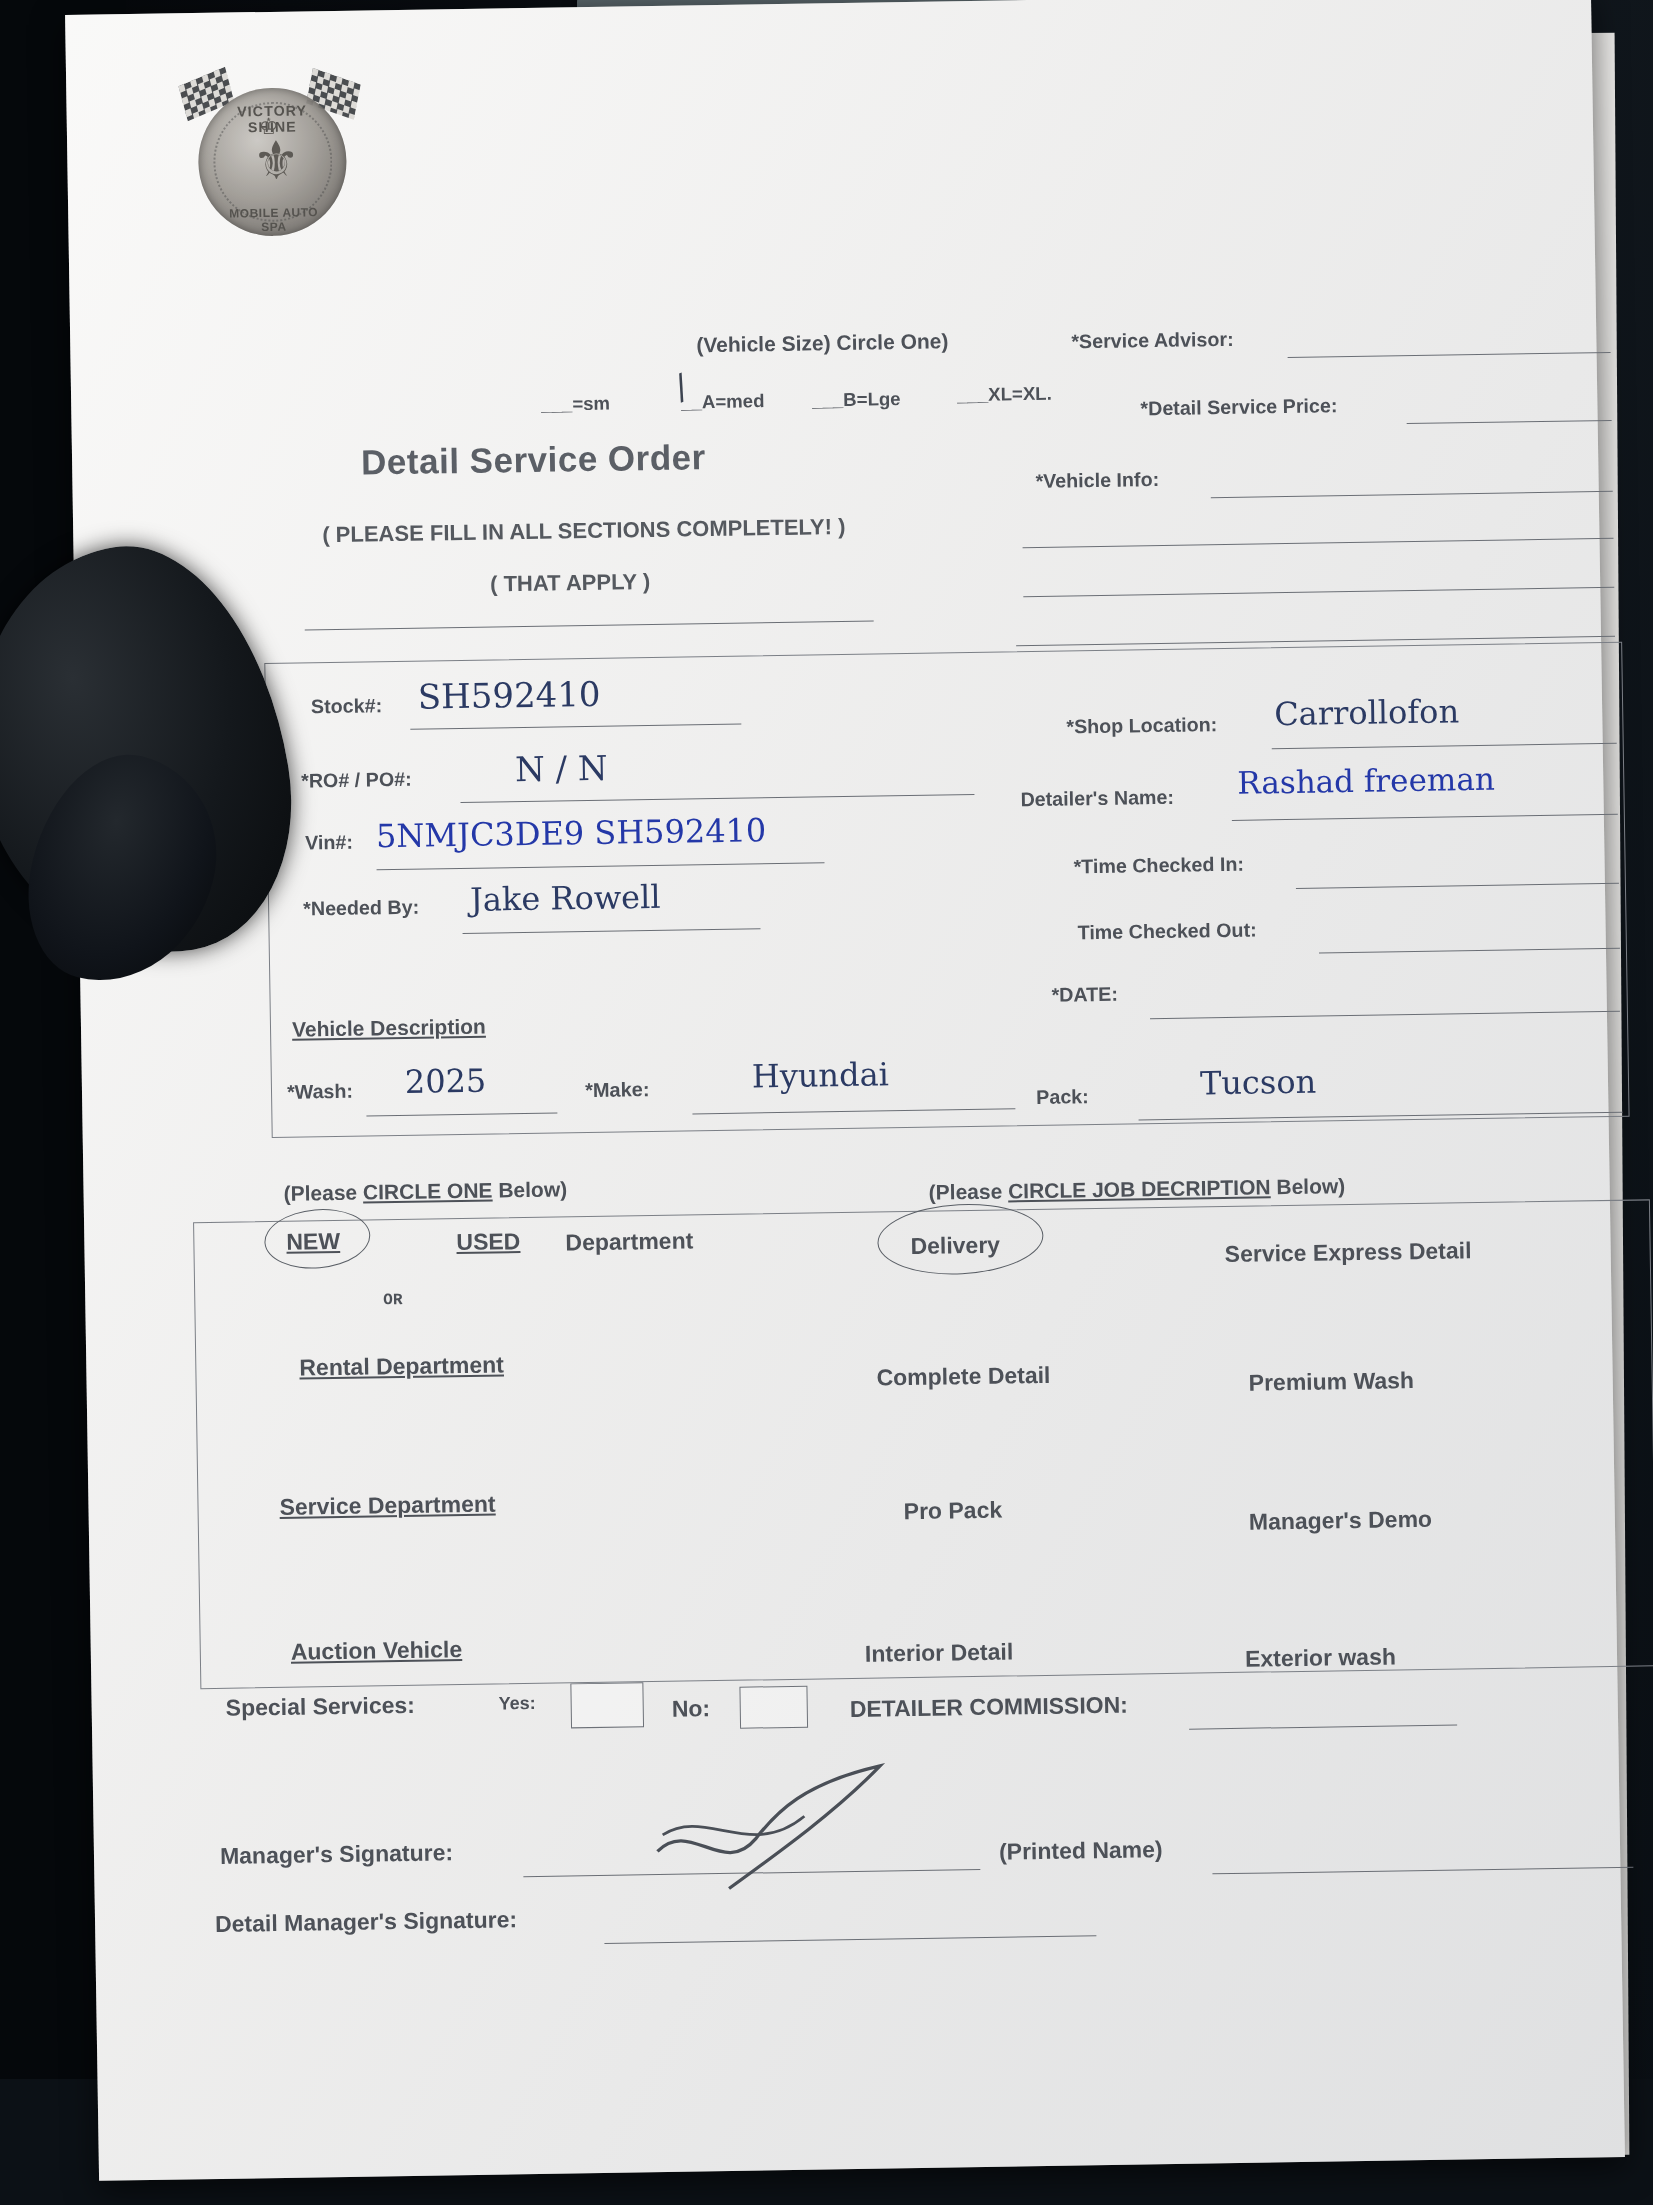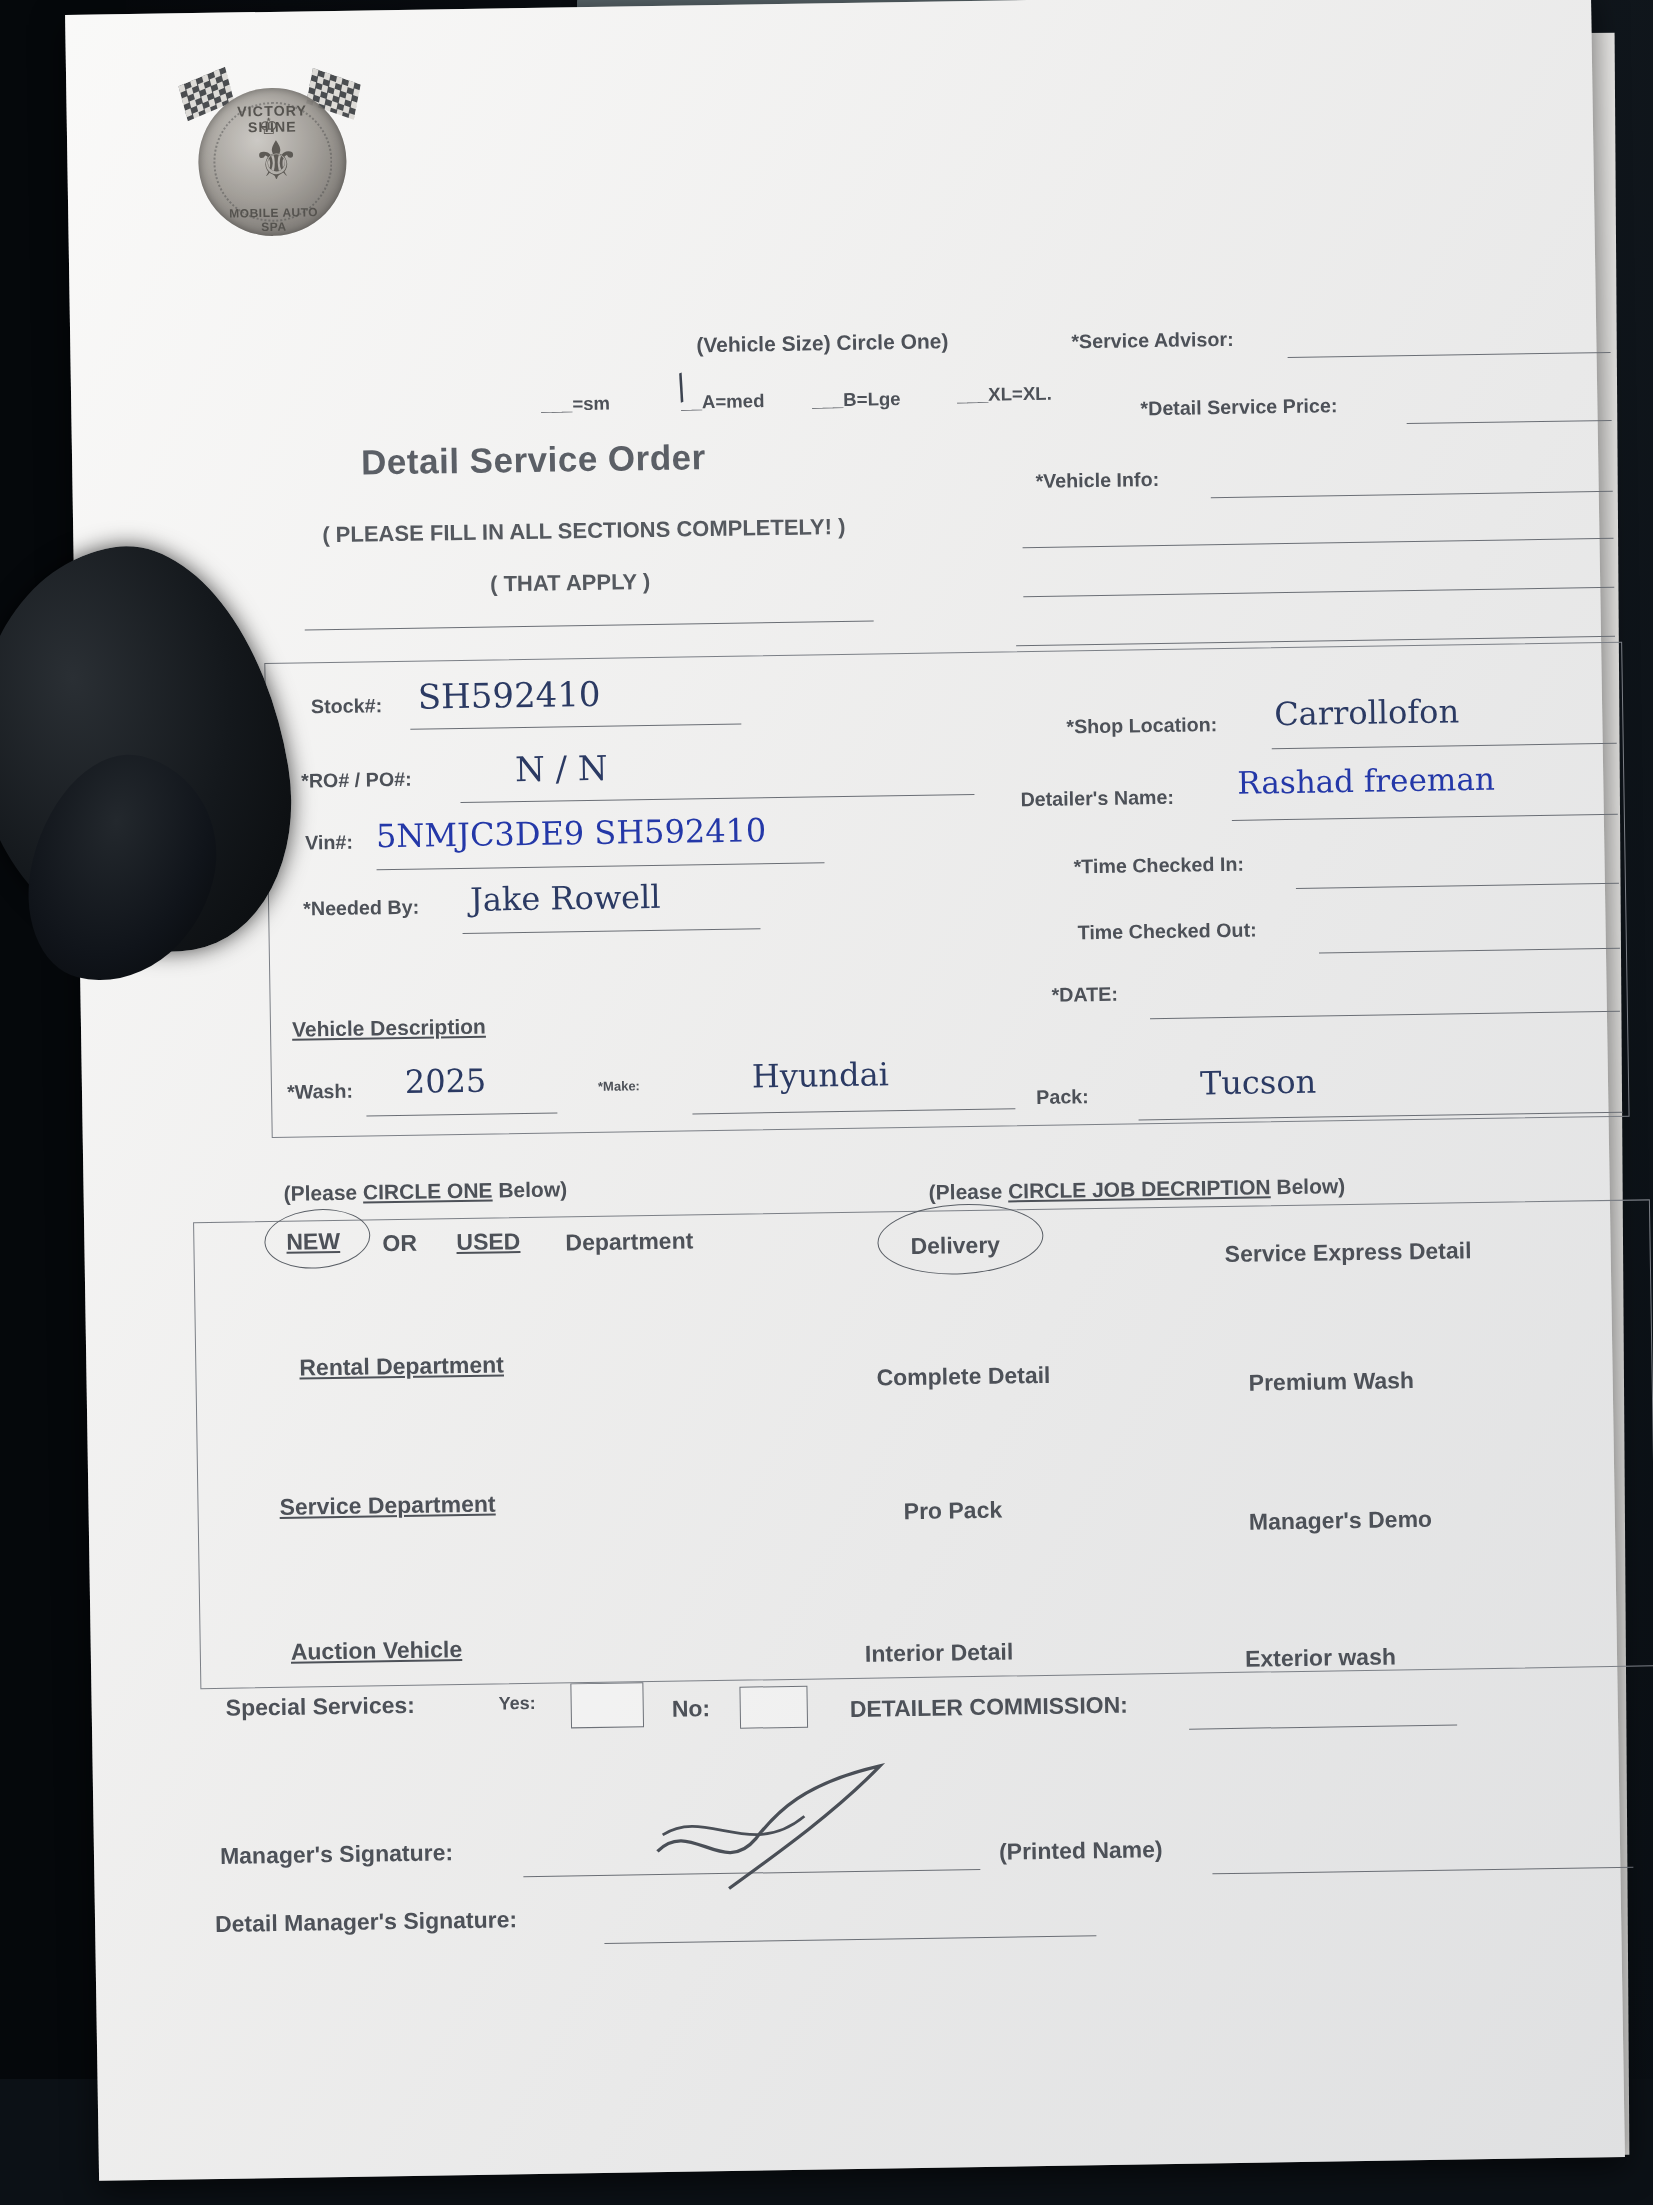--- a/index.html
+++ b/index.html
@@ -189,36 +189,36 @@
 
     <div class="lbl" style="left:971px;top:984px;font-size:19.7px;">*DATE:</div>
     <div class="line" style="left:1069px;top:1020px;width:470px;"></div>
 
     <div class="lbl u" style="left:211px;top:1006px;font-size:21px;">Vehicle Description</div>
 
     <div class="lbl" style="left:205px;top:1069px;font-size:19.7px;">*Wash:</div>
     <div class="line" style="left:284px;top:1105px;width:191px;"></div>
     <div class="hw" style="left:323px;top:1053px;font-size:32px;">2025</div>
 
-    <div class="lbl" style="left:516px;top:1072px;font-size:13px;">*Make:</div>
+    <div class="lbl" style="left:503px;top:1072px;font-size:20px;">*Make:</div>
     <div class="line" style="left:610px;top:1108px;width:323px;"></div>
     <div class="hw" style="left:670px;top:1053px;font-size:32px;">Hyundai</div>
 
     <div class="lbl" style="left:954px;top:1086px;font-size:19.7px;">Pack:</div>
     <div class="line" style="left:1056px;top:1121px;width:484px;"></div>
     <div class="hw" style="left:1118px;top:1067px;font-size:32px;">Tucson</div>
 
     <div class="lbl" style="left:200px;top:1170px;font-size:21px;">(Please <span class="u">CIRCLE ONE</span> Below)</div>
     <div class="lbl" style="left:845px;top:1179px;font-size:21px;">(Please <span class="u">CIRCLE JOB DECRIPTION</span> Below)</div>
 
     <div class="box" style="left:109px;top:1209px;width:1455px;height:465px;"></div>
 
     <div class="lbl u" style="left:202px;top:1217px;font-size:23px;">NEW</div>
     <div class="circle" style="left:180px;top:1198px;width:104px;height:57px;transform:rotate(-4deg);"></div>
-    <div class="lbl" style="left:298px;top:1220px;font-size:23px;">OR</div>
+    <div class="lbl" style="left:298px;top:1281px;font-size:16px;font-family:Liberation Mono, monospace;">OR</div>
     <div class="lbl u" style="left:372px;top:1220px;font-size:23px;">USED</div>
     <div class="lbl" style="left:481px;top:1222px;font-size:23px;">Department</div>
 
     <div class="lbl" style="left:826px;top:1231px;font-size:23px;">Delivery</div>
     <div class="circle" style="left:793px;top:1203px;width:164px;height:68px;transform:rotate(-2deg);"></div>
     <div class="lbl" style="left:1140px;top:1244px;font-size:23px;">Service Express Detail</div>
 
     <div class="lbl u" style="left:213px;top:1343px;font-size:23px;">Rental Department</div>
     <div class="lbl" style="left:790px;top:1362px;font-size:23px;">Complete Detail</div>
     <div class="lbl" style="left:1162px;top:1373px;font-size:23px;">Premium Wash</div>

